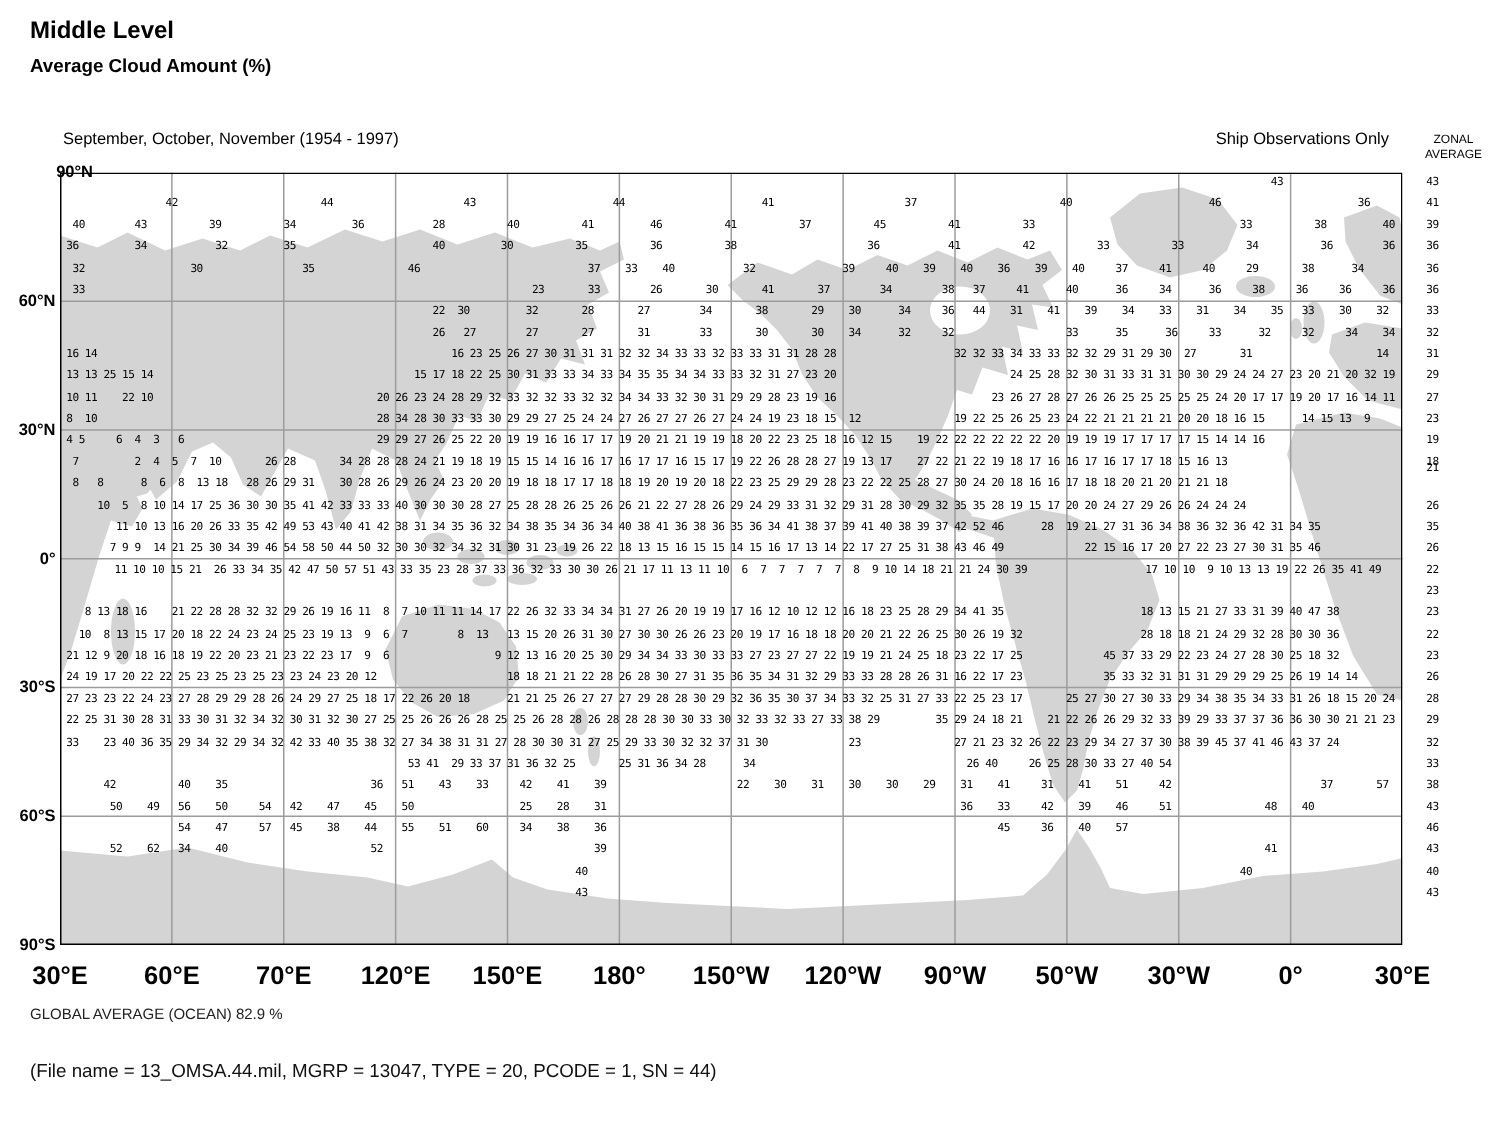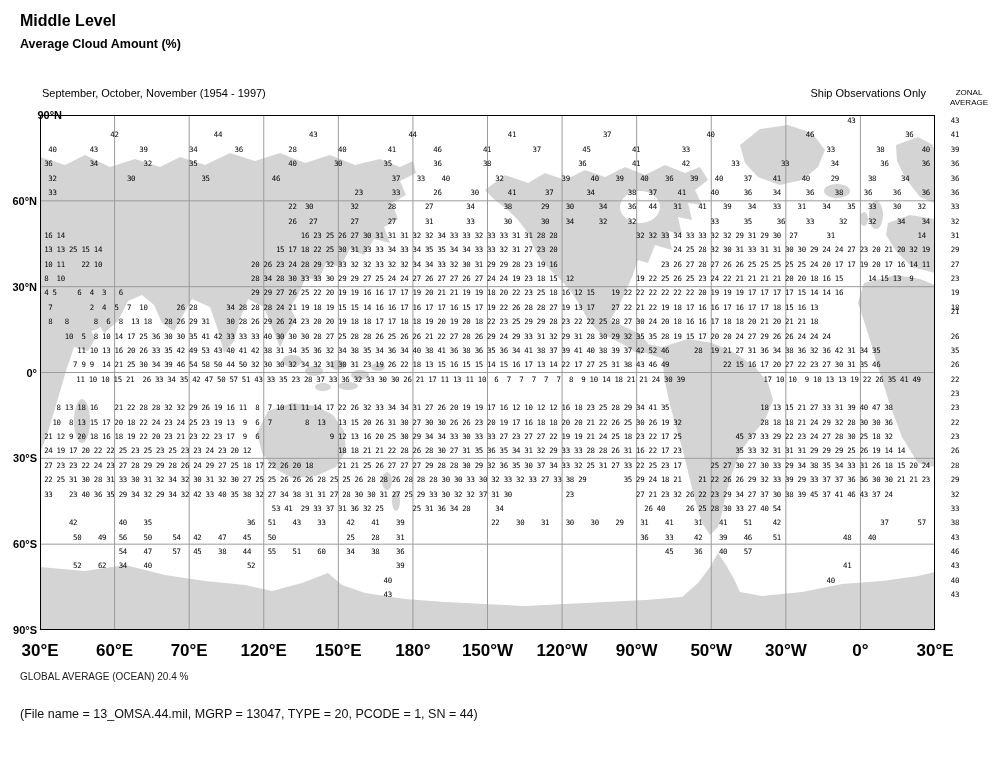--- a/index.html
+++ b/index.html
@@ -190,16 +190,16 @@
       <div class="lon-label" style="left: 412.9px;">180°</div>
       <div class="lon-label" style="left: 487.5px;">150°W</div>
       <div class="lon-label" style="left: 562px;">120°W</div>
       <div class="lon-label" style="left: 636.7px;">90°W</div>
       <div class="lon-label" style="left: 711.3px;">50°W</div>
       <div class="lon-label" style="left: 785.9px;">30°W</div>
       <div class="lon-label" style="left: 860.4px;">0°</div>
       <div class="lon-label" style="left: 935px;">30°E</div>
     </div>
 
-  <div class="center-line global">GLOBAL AVERAGE (OCEAN)   20.4 %</div>
+  <div class="center-line global">GLOBAL AVERAGE (OCEAN)   82.9 %</div>
   <div class="center-line file">(File name = 13_OMSA.44.mil, MGRP = 13047, TYPE = 20, PCODE = 1, SN = 44)</div>
 
 </div>
 
 </body></html>

